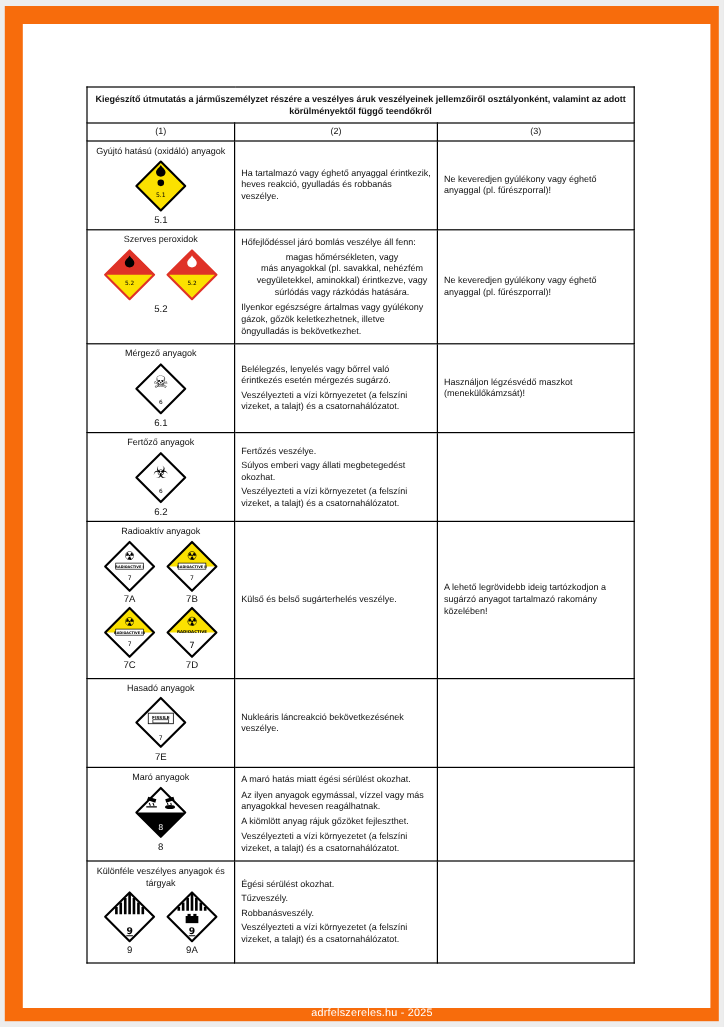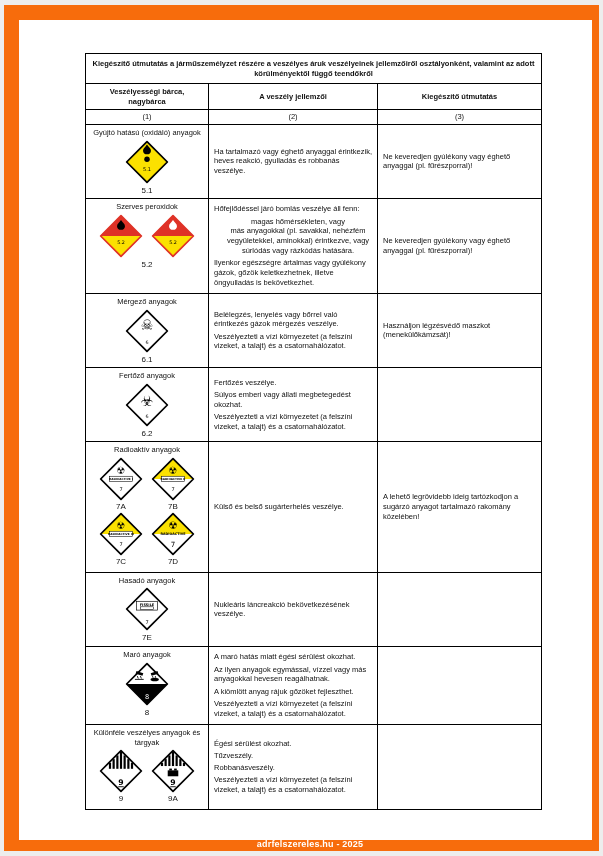--- a/index.html
+++ b/index.html
@@ -1,25 +1,25 @@
 <!DOCTYPE html>
 <html style="--orange: #f76c0c;"><head>
 <meta charset="utf-8">
 <style>
   * { margin:0; padding:0; box-sizing:border-box; }
   body { background:#d8d8d8; }
   .canvas { position:relative; width:603px; height:856px; background:#ededed;
             font-family:"Liberation Sans", sans-serif; color:#111; overflow:hidden; }
   .frame { position:absolute; left:4px; top:5px; width:595px; height:846px; background:var(--orange,#f76c0c); }
   .watermark { position:absolute; left:0; right:0; bottom:2px; text-align:center;
-               color:#fff; font-size:9px; font-weight:bold; letter-spacing:0.2px;padding-left:17px; }
+               color:#fff; font-size:9px; font-weight:normal; letter-spacing:0.2px;padding-left:17px; }
   .page { position:absolute; left:15px; top:15px; width:573px; height:820px; background:#fff; }
 
-  .doc-table { position:absolute; left:53px; top:33px; width:457px;
-               border-collapse:collapse; table-layout:fixed;margin-left:13px; }
+  .doc-table { position:absolute; left:53px; top:52px; width:457px;
+               border-collapse:collapse; table-layout:fixed; }
   .doc-table td, .doc-table th { border:1px solid #000; padding:2px 4px; font-size:7.5px; line-height:1.3; }
   .col1 { width:123px; } .col2 { width:169px; } .col3 { width:164px; }
   .title-cell { font-size:10px; font-weight:bold; text-align:center; line-height:1.35; padding:3px 10px; height:30px; }
   .head-cell  { font-weight:bold; text-align:center; vertical-align:middle; height:26px; }
   .num-cell   { text-align:center; height:13px; padding:1px; }
 
   .cat { text-align:center; padding-top:1px; }
   .placard-zone { display:flex; flex-wrap:wrap; justify-content:center; align-items:flex-start; margin-top:2px; }
   .placard-box { width:52px; display:flex; flex-direction:column; align-items:center; }
   .pl-label { font-size:8px; margin-top:1px; }
@@ -46,25 +46,20 @@
         <colgroup>
             <col class="col1">
             <col class="col2">
             <col class="col3">
           </colgroup>
         <tbody>
           <tr>
             <td class="title-cell" colspan="3">Kiegészítő útmutatás a járműszemélyzet részére a veszélyes áruk veszélyeinek jellemzőiről osztályonként, valamint az adott körülményektől függő teendőkről</td>
           </tr>
           <tr>
-            <td class="head-cell">Veszélyességi bárca, nagybárca</td>
-            <td class="head-cell">A veszély jellemzői</td>
-            <td class="head-cell">Kiegészítő útmutatás</td>
-          </tr>
-          <tr>
             <td class="num-cell">(1)</td>
             <td class="num-cell">(2)</td>
             <td class="num-cell">(3)</td>
           </tr>
         </tbody>
         <tbody id="rows">
             <tr style="height: 58px; padding-left: 16px;">
     <td class="c1">
       <div class="cat">Gyújtó hatású (oxidáló) anyagok</div>
       <div class="placard-zone">
@@ -140,21 +135,21 @@
                         <text x="20" y="19.5" font-size="13" fill="#000" text-anchor="middle" font-family="DejaVu Sans, sans-serif">☠</text>
                         <text x="20" y="31.5" font-size="4.4" fill="#000" text-anchor="middle" font-family="DejaVu Sans, sans-serif">6</text>
                         <path d="M20 1.5 38.5 20 20 38.5 1.5 20Z" fill="none" stroke="#000" stroke-width="1.6" stroke-linejoin="round"></path>
                       </g>
                     </svg>
                   </div>
                 </div>
       <div class="group-label">6.1</div>
     </td>
     <td class="c2">
-                <div class="para">Belélegzés, lenyelés vagy bőrrel való érintkezés gázok mérgezés veszélye.</div>
+                <div class="para">Belélegzés, lenyelés vagy bőrrel való érintkezés esetén mérgezés sugárzó.</div>
                 <div class="para">Veszélyezteti a vízi környezetet (a felszíni vizeket, a talajt) és a csatornahálózatot.</div>
               </td>
     <td class="c3">
                 <div class="para">Használjon légzésvédő maszkot (menekülőkámzsát)!</div>
               </td>
   </tr>
             <tr style="height: 62px;">
     <td class="c1">
       <div class="cat">Fertőző anyagok</div>
       <div class="placard-zone">

